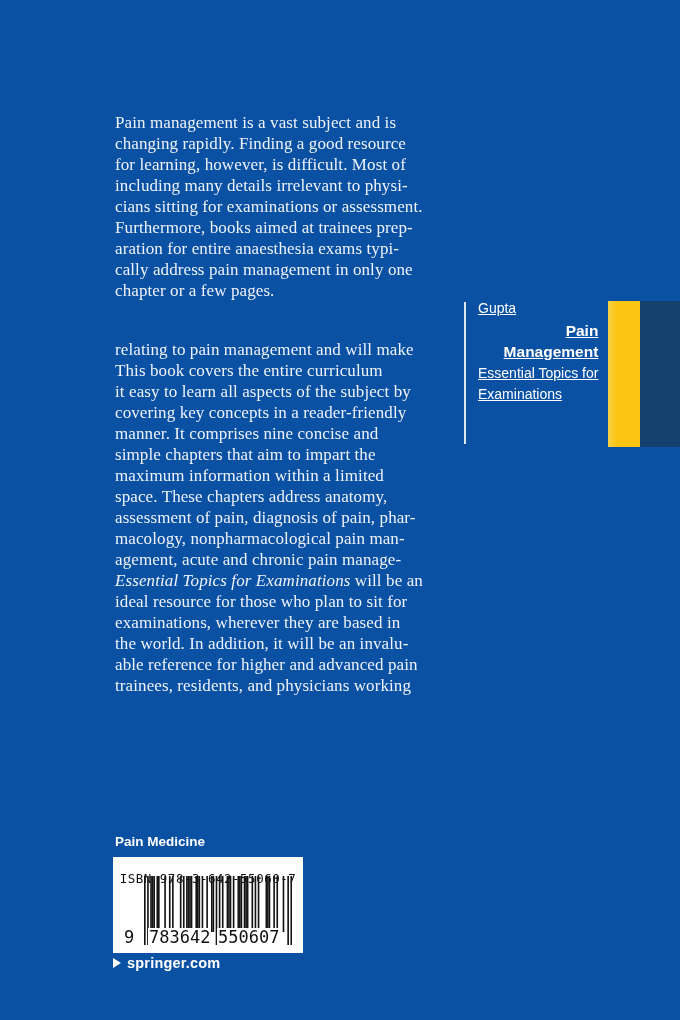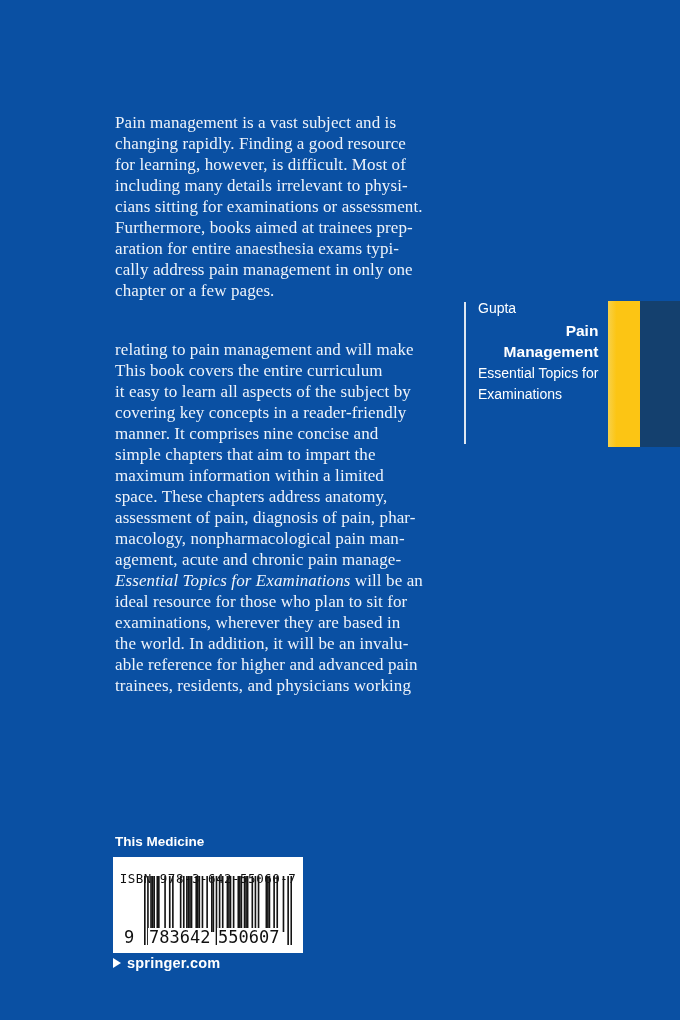--- a/index.html
+++ b/index.html
@@ -20,21 +20,21 @@
     font-family:"Liberation Serif","DejaVu Serif",serif;
     font-size:17px;line-height:21px;color:var(--txt);
     letter-spacing:0.1px;
   }
   .para + .para{margin-top:38px;}
   .tline{white-space:nowrap;}
   .ital{font-style:italic;}
   
   .vrule{position:absolute;left:464px;top:302px;width:2px;height:142px;background:#dde7f2;}
   
-  .panel{position:absolute;left:478px;top:298px;color:#ffffff;}
+  .panel{position:absolute;left:478px;top:298px;color:#ffffff;text-decoration:underline;}
   .panel div{line-height:21.5px;}
   .author{font-size:14px;}
   .ttl{font-size:15.5px;font-weight:bold;text-align:right;}
   .sub{font-size:14px;}
   
   .bar-yellow{
     position:absolute;left:608px;top:301px;width:32px;height:146px;
     background:linear-gradient(to right,#f7d14a 0,var(--yellow) 26%,var(--yellow) 100%);
   }
   .bar-navy{position:absolute;left:640px;top:301px;width:40px;height:146px;background:var(--navy);}
@@ -108,21 +108,21 @@
     <div class="author">Gupta</div>
     <div class="ttl">Pain</div>
     <div class="ttl">Management</div>
     <div class="sub">Essential Topics for</div>
     <div class="sub">Examinations</div>
   </div>
 
   <div class="bar-yellow"></div>
   <div class="bar-navy"></div>
 
-  <div class="series">This Medicine</div>
+  <div class="series">Pain Medicine</div>
 
   <div class="isbn-box">
     <div class="isbn-label">ISBN 978-3-642-55060-7</div>
     <svg class="barcode-svg" id="barcode" viewBox="0 0 95 69" preserveAspectRatio="none">
         <rect x="0" y="0" width="1.05" height="69" fill="#141414"></rect>
         <rect x="2" y="0" width="1.05" height="69" fill="#141414"></rect>
         <rect x="4" y="0" width="1.05" height="56" fill="#141414"></rect>
         <rect x="5" y="0" width="1.05" height="56" fill="#141414"></rect>
         <rect x="6" y="0" width="1.05" height="56" fill="#141414"></rect>
         <rect x="8" y="0" width="1.05" height="56" fill="#141414"></rect>

